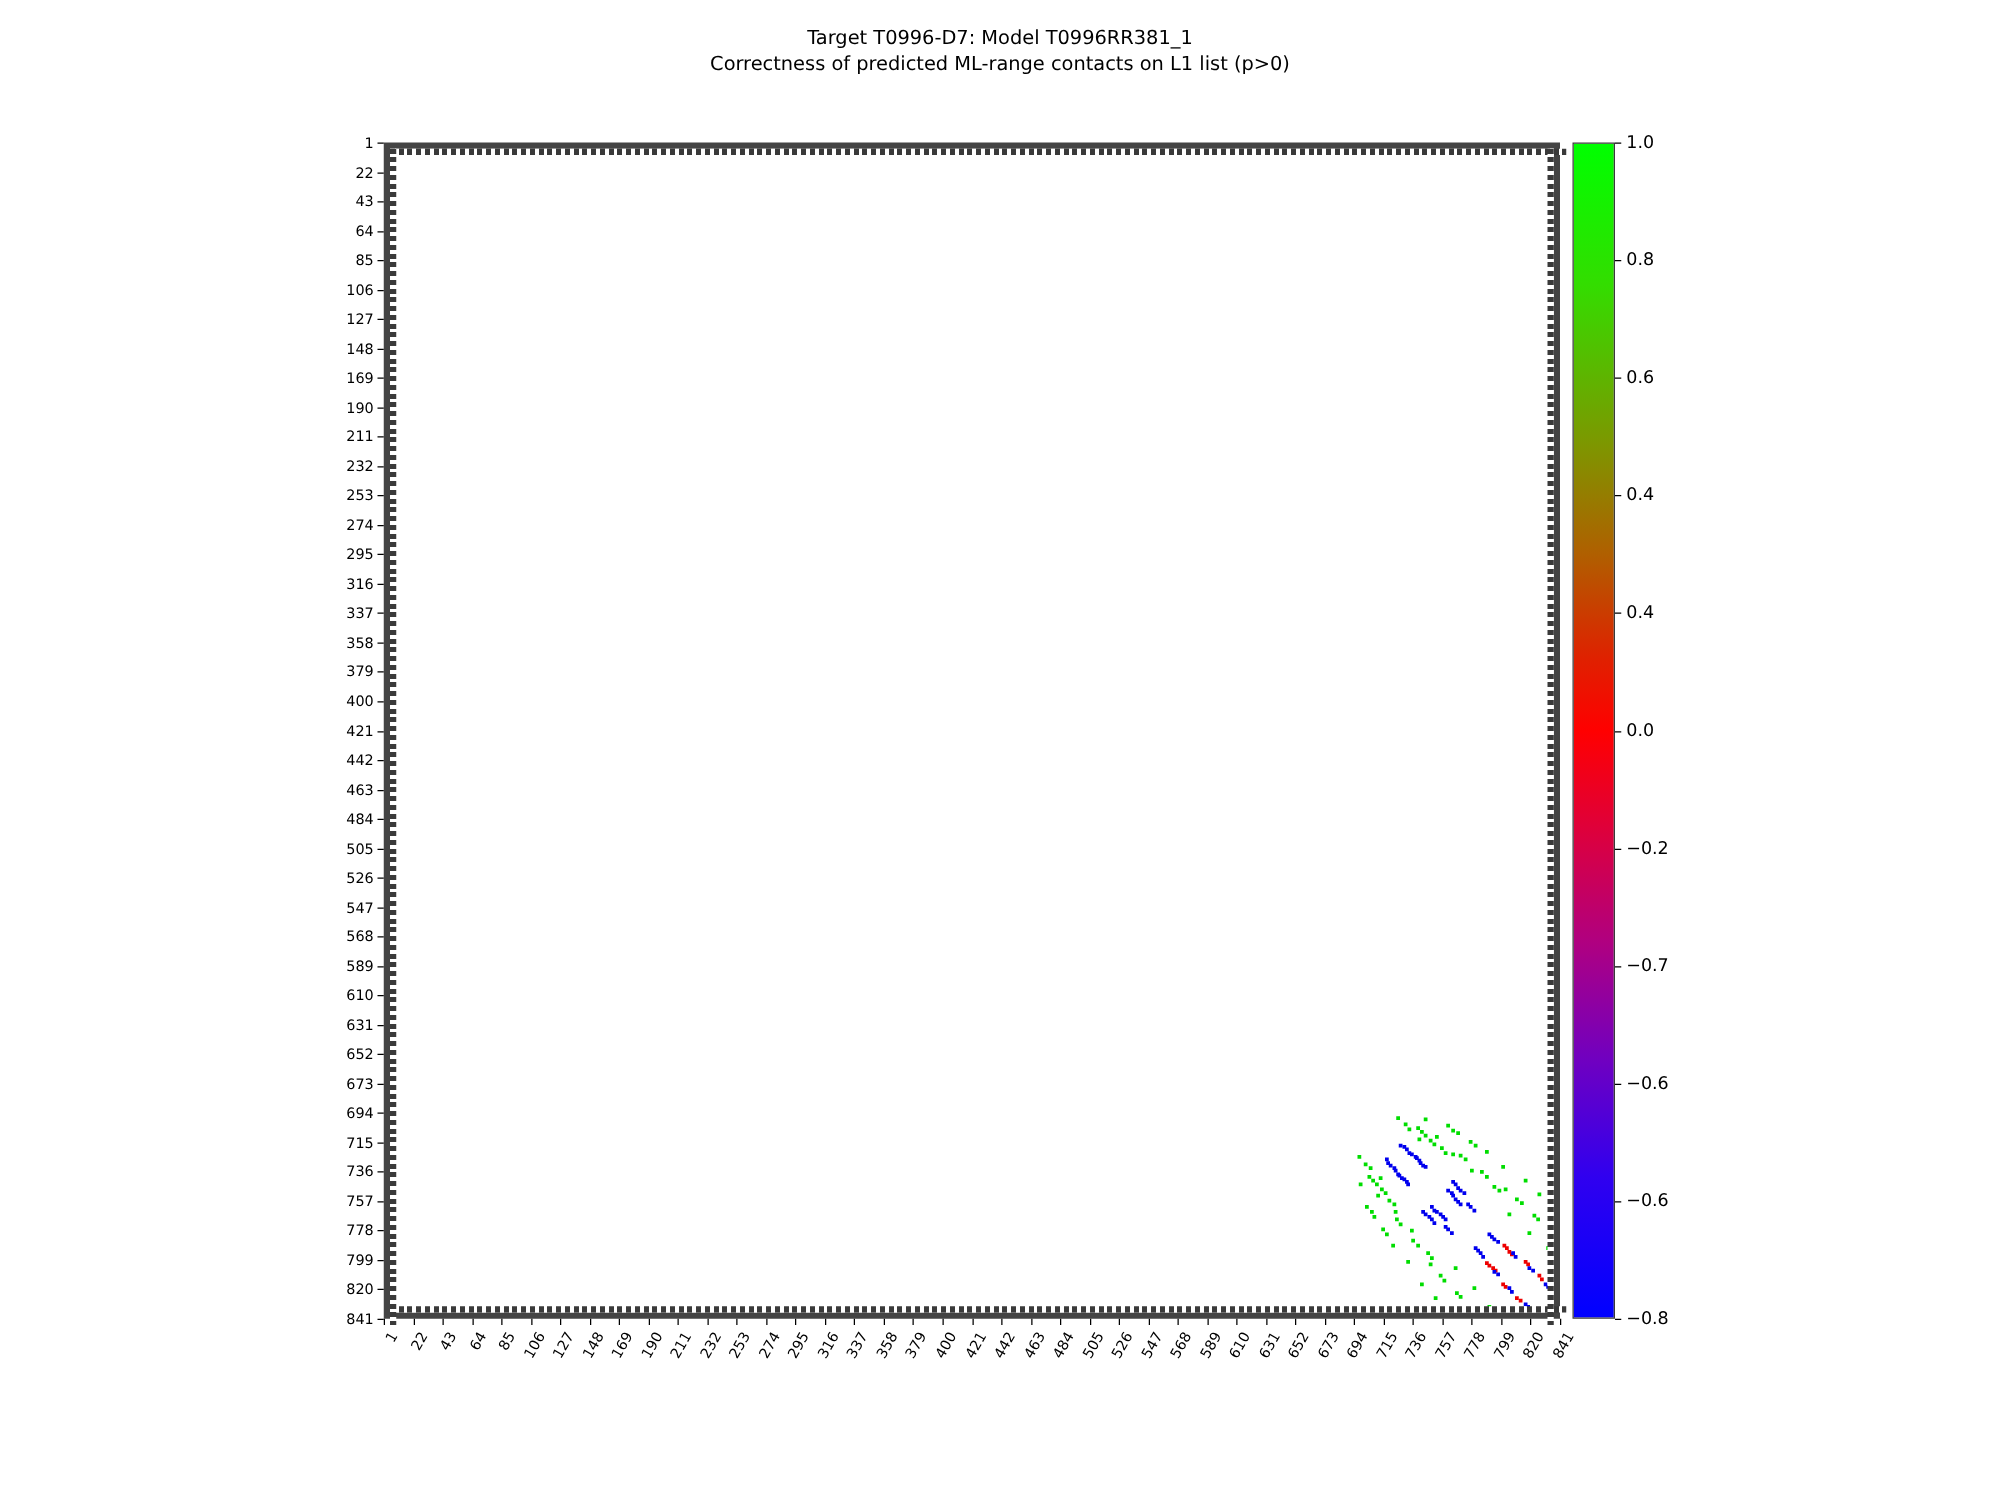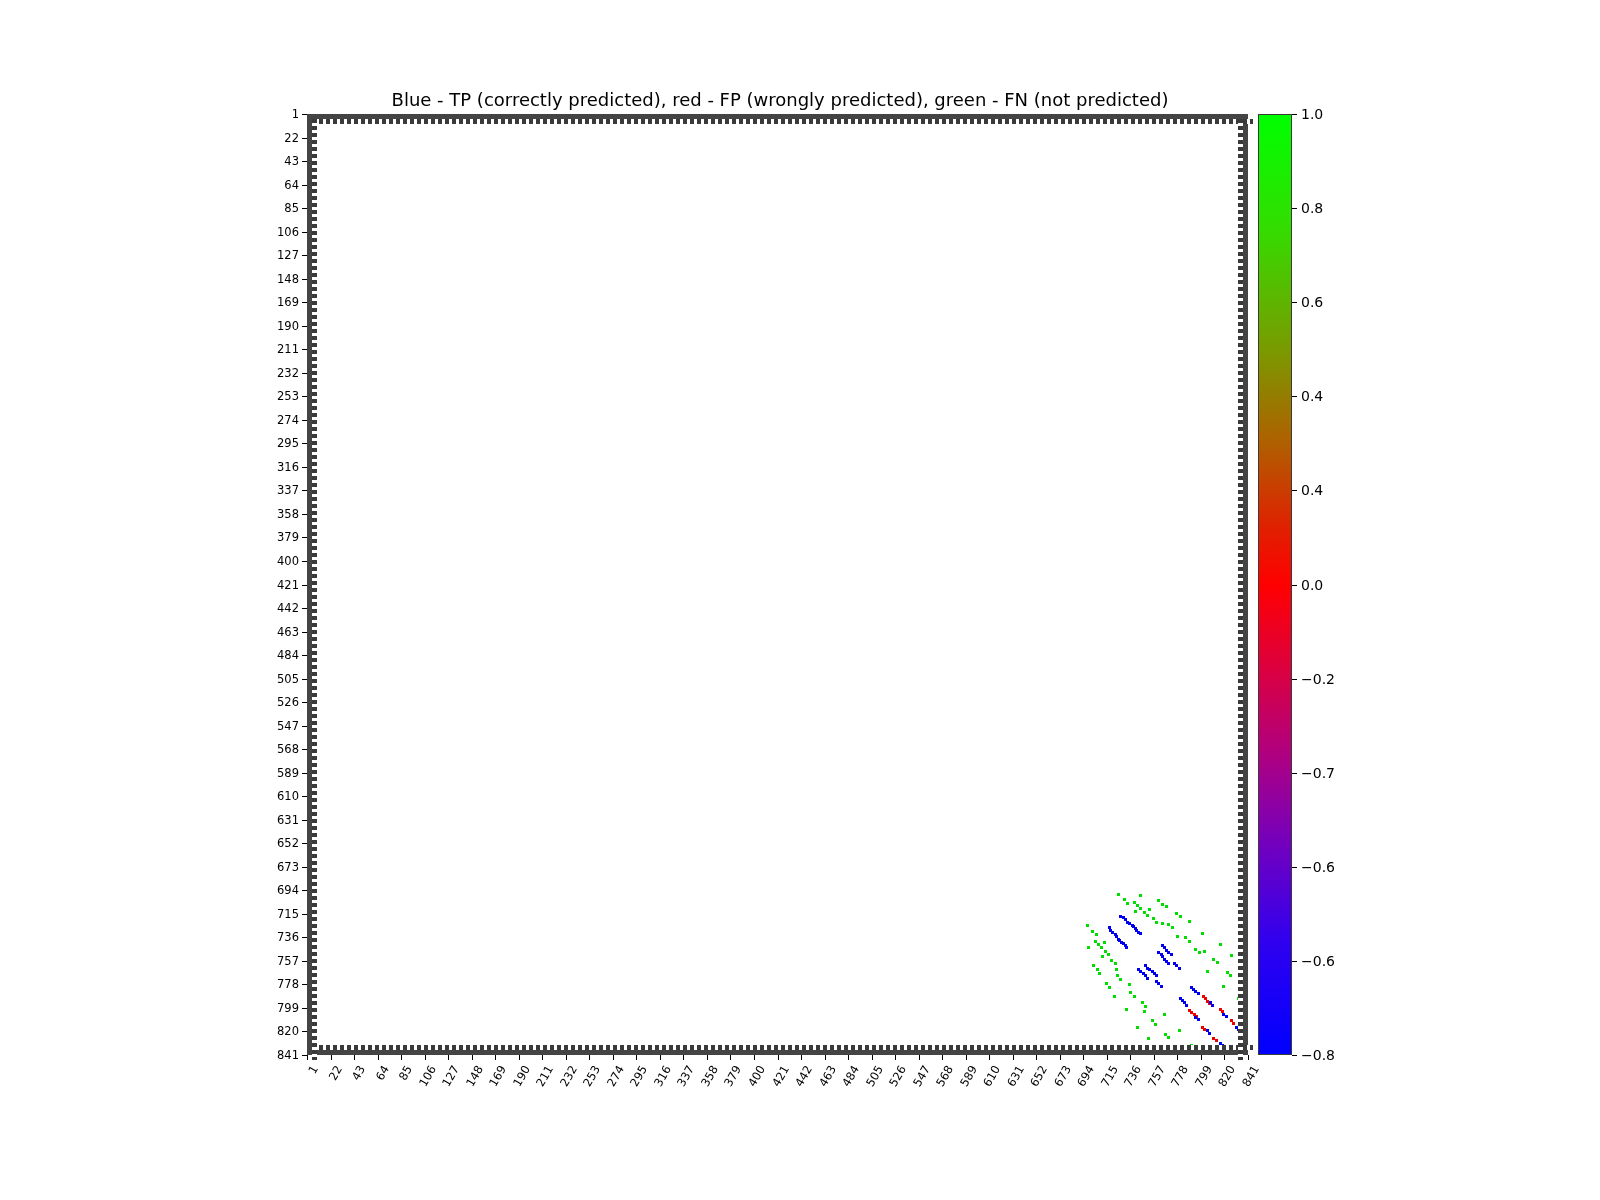--- a/index.html
+++ b/index.html
@@ -139,22 +139,25 @@
     width: 5px;
     height: 1px;
     background: #000000;
   }
 </style>
 </head>
 <body>
 
 <div class="figure">
 
-
-  <div class="subtitle">Blue - TP (correctly predicted), red - FP (wrongly predicted), green - FN (not predicted)</div>
+  <div class="title-block">
+    <span class="line1">Target T0996-D7: Model T0996RR381_1</span>
+    <span class="line2">Correctness of predicted ML-range contacts on L1 list (p&gt;0)</span>
+  </div>
+
 
   <div class="plot-frame">
     <div class="plot-inner" id="plot-inner">
         <div class="pt" style="left: 781.546px; top: 820.755px; background: rgb(0, 221, 0);"></div>
         <div class="pt" style="left: 784.907px; top: 824.115px; background: rgb(0, 221, 0);"></div>
         <div class="pt" style="left: 788.268px; top: 827.476px; background: rgb(0, 221, 0);"></div>
         <div class="pt" style="left: 791.629px; top: 830.837px; background: rgb(0, 221, 0);"></div>
         <div class="pt" style="left: 794.989px; top: 834.198px; background: rgb(0, 221, 0);"></div>
         <div class="pt" style="left: 820.755px; top: 781.546px; background: rgb(0, 221, 0);"></div>
         <div class="pt" style="left: 824.115px; top: 784.907px; background: rgb(0, 221, 0);"></div>

